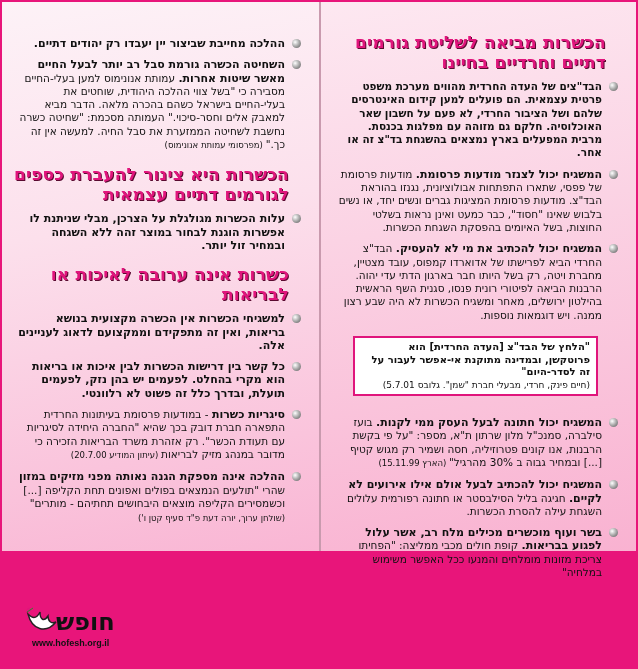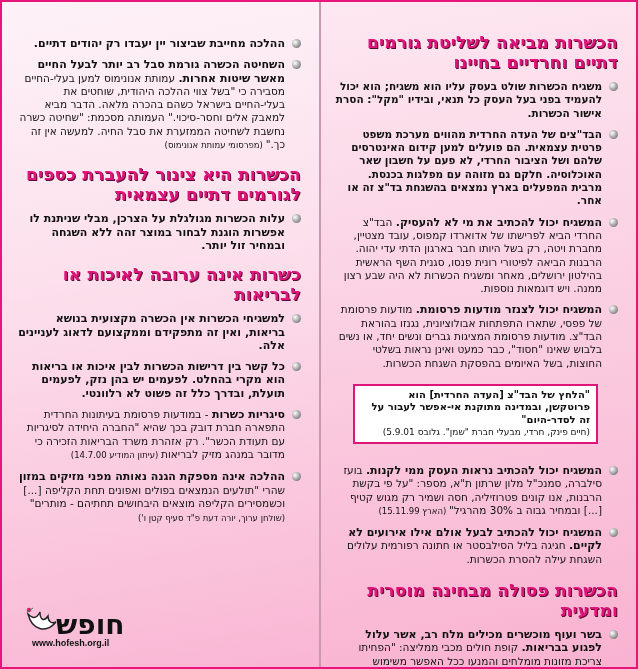--- a/index.html
+++ b/index.html
@@ -6,36 +6,36 @@
   body {
     width: 638px; height: 669px; overflow: hidden;
     font-family: "DejaVu Sans", "Liberation Sans", sans-serif;
     background: #e8157a;
   }
   .page {
     position: absolute; left: 2px; top: 2px; width: 634px; height: 665px;
     display: flex; flex-direction: row-reverse;
   }
   .col {
-    position: relative; box-sizing: border-box; height: 665px;
+    position: relative; box-sizing: border-box; height: 549px;
     direction: rtl; text-align: right; color: #111;
   }
   .col-right {
     width: 317px;
     background: linear-gradient(170deg, #fde8f1 0%, #fbd3e4 40%, #f9b2d1 100%);
     border-left: 2px solid #c99aae;
     padding: 30px 18px 0 14px;
   }
   .col-left {
     width: 317px;
     background: linear-gradient(170deg, #fdf2f7 0%, #fce0ec 40%, #f9b6d4 100%);
     padding: 35px 18px 0 12px;
   }
   h2 {
-    margin: 0 0 8px 0;
+    margin: 0 12px 8px 0;
     font-family: "DejaVu Sans", sans-serif;
     font-weight: 900; font-size: 17px; line-height: 20px;
     color: #e0157c;
     text-shadow: 1px 1px 0 #5a0a30;
     letter-spacing: 0.2px;
   }
   ul { list-style: none; margin: 0; padding: 0; }
   li {
     position: relative; padding-right: 16px;
     font-size: 10.5px; line-height: 13.3px;
@@ -59,66 +59,61 @@
     position: absolute; left: 18px; top: 602px;
     width: 80px; height: 50px;
   }
   .logo-url {
     position: absolute; left: 12px; top: 34px;
     font-family: "Liberation Sans", sans-serif; font-size: 9px; font-weight: bold;
     direction: ltr; color: #111; white-space: nowrap;
   }
   .logo-word {
     position: absolute; left: 36px; top: 4px;
-    font-size: 28px; font-weight: 900; color: #111; direction: rtl;
+    font-size: 24px; font-weight: 900; color: #111; direction: rtl;
   }
 </style>
 </head>
 <body>
 
 <div class="page">
 
   <div class="col col-right">
     <h2>הכשרות מביאה לשליטת גורמים דתיים וחרדיים בחיינו</h2>
     <ul>
       <li>
         <span class="bullet"></span>
-        <span class="b">משגיח הכשרות שולט בעסק עליו הוא משגיח; הוא יכול להעמיד בפני בעל העסק כל תנאי, ובידיו "מקל": הסרת אישור הכשרות.</span>
+        <span class="b">הבד"צים של העדה החרדית מהווים מערכת משפט פרטית עצמאית. הם פועלים למען קידום האינטרסים שלהם ושל הציבור החרדי, לא פעם על חשבון שאר האוכלוסיה. חלקם גם מזוהה עם מפלגות בכנסת. מרבית המפעלים בארץ נמצאים בהשגחת בד"צ זה או אחר.</span>
       </li>
       <li>
         <span class="bullet"></span>
-        <span class="b">הבד"צים של העדה החרדית מהווים מערכת משפט פרטית עצמאית. הם פועלים למען קידום האינטרסים שלהם ושל הציבור החרדי, לא פעם על חשבון שאר האוכלוסיה. חלקם גם מזוהה עם מפלגות בכנסת. מרבית המפעלים בארץ נמצאים בהשגחת בד"צ זה או אחר.</span>
+        <span class="lead">המשגיח יכול לצנזר מודעות פרסומת.</span><span> מודעות פרסומת של פפסי, שתארו התפתחות אבולוציונית, נגנזו בהוראת הבד"צ. מודעות פרסומת המציגות גברים ונשים יחד, או נשים בלבוש שאינו "חסוד", כבר כמעט ואינן נראות בשלטי החוצות, בשל האיומים בהפסקת השגחת הכשרות.</span>
       </li>
       <li>
         <span class="bullet"></span>
         <span class="lead">המשגיח יכול להכתיב את מי לא להעסיק.</span><span> הבד"צ החרדי הביא לפרישתו של אדוארדו קמפוס, עובד מצטיין, מחברת ויטה, רק בשל היותו חבר בארגון הדתי עדי יהוה. הרבנות הביאה לפיטורי רונית פנסו, סגנית השף הראשית בהילטון ירושלים, מאחר ומשגיח הכשרות לא היה שבע רצון ממנה. ויש דוגמאות נוספות.</span>
       </li>
-      <li>
-        <span class="bullet"></span>
-        <span class="lead">המשגיח יכול לצנזר מודעות פרסומת.</span><span> מודעות פרסומת של פפסי, שתארו התפתחות אבולוציונית, נגנזו בהוראת הבד"צ. מודעות פרסומת המציגות גברים ונשים יחד, או נשים בלבוש שאינו "חסוד", כבר כמעט ואינן נראות בשלטי החוצות, בשל האיומים בהפסקת השגחת הכשרות.</span>
-      </li>
     </ul>
 
     <div class="quote-box">
       <div class="b">"הלחץ של הבד"צ [העדה החרדית] הוא פרוטקשן, ובמדינה מתוקנת אי-אפשר לעבור על זה לסדר-היום"</div>
-      <div class="src">(חיים פינק, חרדי, מבעלי חברת "שמן". גלובס 5.9.01)</div>
+      <div class="src">(חיים פינק, חרדי, מבעלי חברת "שמן". גלובס 5.7.01)</div>
     </div>
 
     <ul>
       <li>
         <span class="bullet"></span>
-        <span class="lead">המשגיח יכול להכתיב נראות העסק ממי לקנות.</span><span> בועז סילברה, סמנכ"ל מלון שרתון ת"א, מספר: "על פי בקשת הרבנות, אנו קונים פטרוזיליה, חסה ושמיר רק מגוש קטיף [...] ובמחיר גבוה ב 30% מהרגיל"</span><span class="small"> (הארץ 15.11.99)</span>
+        <span class="lead">המשגיח יכול חתונה לבעל העסק ממי לקנות.</span><span> בועז סילברה, סמנכ"ל מלון שרתון ת"א, מספר: "על פי בקשת הרבנות, אנו קונים פטרוזיליה, חסה ושמיר רק מגוש קטיף [...] ובמחיר גבוה ב 30% מהרגיל"</span><span class="small"> (הארץ 15.11.99)</span>
       </li>
       <li>
         <span class="bullet"></span>
         <span class="lead">המשגיח יכול להכתיב לבעל אולם אילו אירועים לא לקיים.</span><span> חגיגה בליל הסילבסטר או חתונה רפורמית עלולים השגחת עילה להסרת הכשרות.</span>
       </li>
     </ul>
 
-    <h2 style="margin-top:14px">הכשרות פסולה מבחינה מוסרית ומדעית</h2>
     <ul>
       <li>
         <span class="bullet"></span>
         <span class="lead">בשר ועוף מוכשרים מכילים מלח רב, אשר עלול לפגוע בבריאות.</span><span> קופת חולים מכבי ממליצה: "הפחיתו צריכת מזונות מומלחים והמנעו ככל האפשר משימוש במלחיה"</span>
       </li>
     </ul>
   </div>
 
   <div class="col col-left">
     <ul>
@@ -145,21 +140,21 @@
       <li>
         <span class="bullet"></span>
         <span class="lead">למשגיחי הכשרות אין הכשרה מקצועית בנושא בריאות, ואין זה מתפקידם וממקצועם לדאוג לעניינים אלה.</span>
       </li>
       <li>
         <span class="bullet"></span>
         <span class="lead">כל קשר בין דרישות הכשרות לבין איכות או בריאות הוא מקרי בהחלט. לפעמים יש בהן נזק, לפעמים תועלת, ובדרך כלל זה פשוט לא רלוונטי.</span>
       </li>
       <li>
         <span class="bullet"></span>
-        <span class="lead">סיגריות כשרות</span><span> - במודעות פרסומת בעיתונות החרדית התפארה חברת דובק בכך שהיא "החברה היחידה לסיגריות עם תעודת הכשר". רק אזהרת משרד הבריאות הזכירה כי מדובר במנהג מזיק לבריאות</span><span class="small"> (עיתון המודיע 14.7.00)</span>
+        <span class="lead">סיגריות כשרות</span><span> - במודעות פרסומת בעיתונות החרדית התפארה חברת דובק בכך שהיא "החברה היחידה לסיגריות עם תעודת הכשר". רק אזהרת משרד הבריאות הזכירה כי מדובר במנהג מזיק לבריאות</span><span class="small"> (עיתון המודיע 20.7.00)</span>
       </li>
       <li>
         <span class="bullet"></span>
         <span class="lead">ההלכה אינה מספקת הגנה נאותה מפני מזיקים במזון</span><span> שהרי "תולעים הנמצאים בפולים ואפונים תחת הקליפה [...] וכשמסירים הקליפה מוצאים היבחושים תחתיהם - מותרים"</span><span class="small"> (שולחן ערוך, יורה דעת פ"ד סעיף קטן ו')</span>
       </li>
     </ul>
 
     <div class="logo">
       <svg width="36" height="34" viewBox="0 0 36 34" style="position:absolute;left:4px;top:0">
         <path d="M4 10 C 8 26, 22 30, 32 18 C 28 20, 24 18, 24 12 C 20 18, 16 16, 16 8 C 12 16, 8 14, 4 10 Z" fill="#fff" stroke="#222" stroke-width="1.4"></path>

